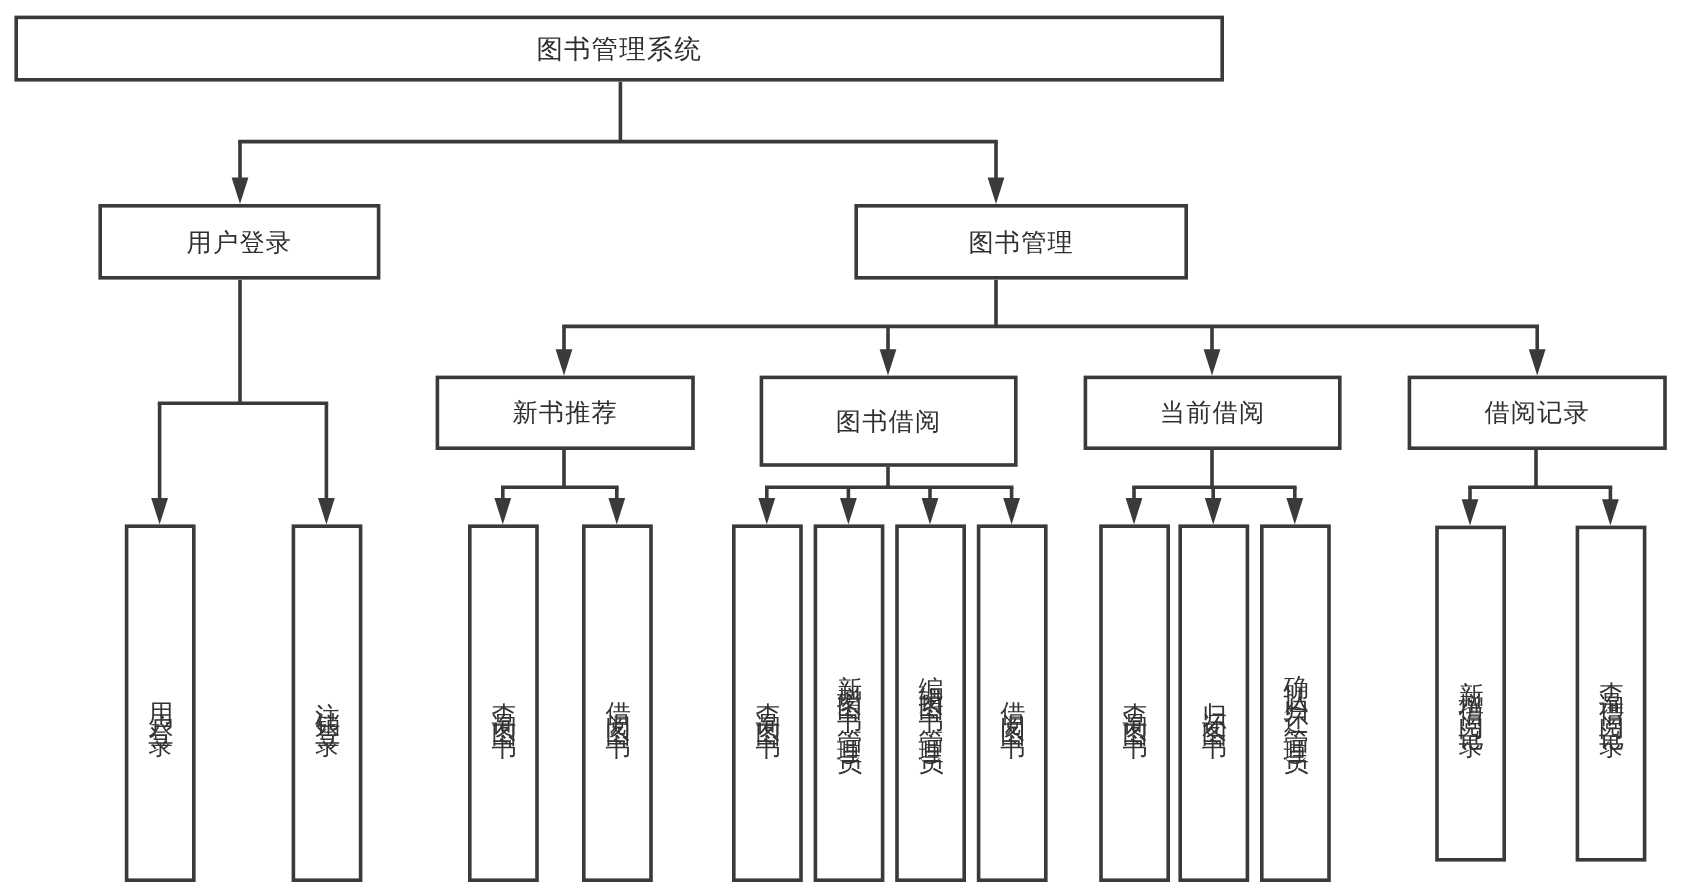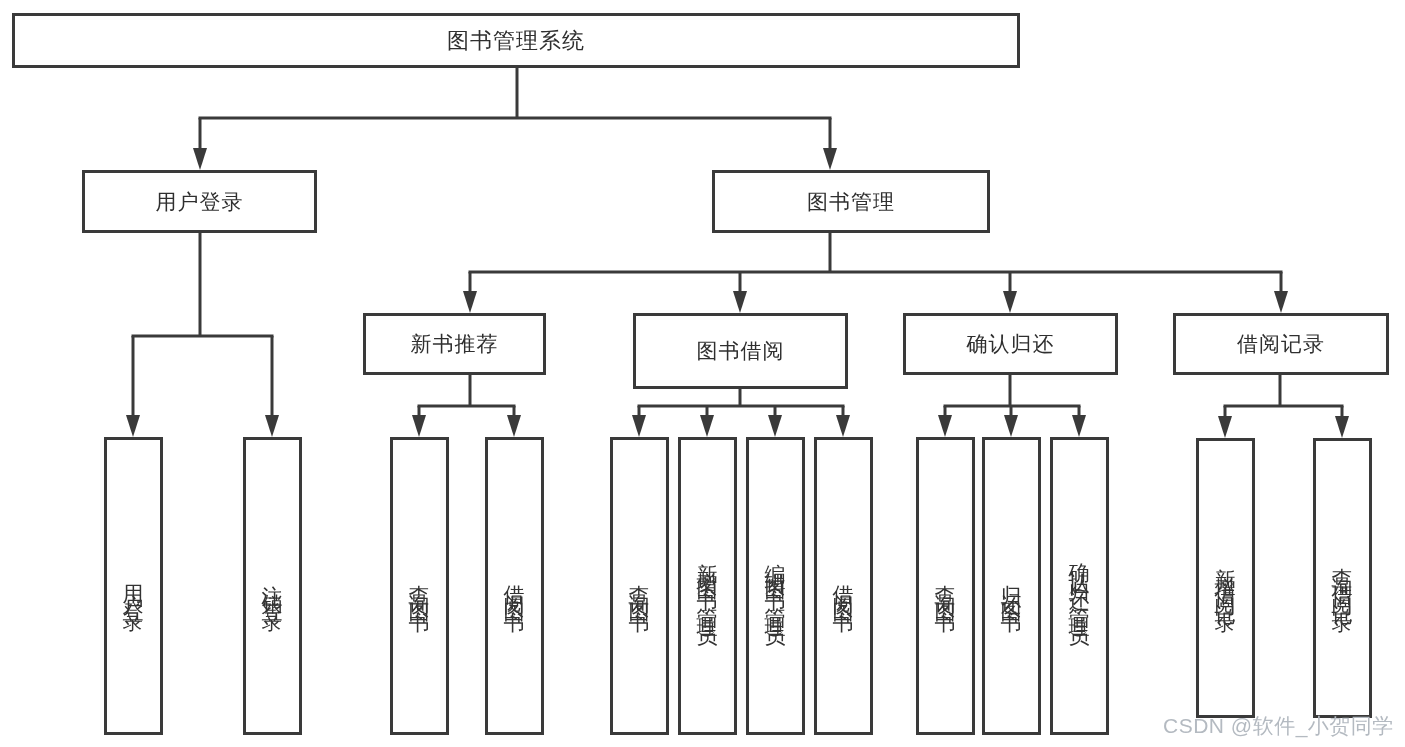--- a/index.html
+++ b/index.html
@@ -105,28 +105,28 @@
     <span>图书管理系统</span>
   </div>
 
   <div class="node hnode" style="left:82px;top:170px;width:235px;height:63px;">
     <span>用户登录</span>
   </div>
   <div class="node hnode" style="left:712px;top:170px;width:278px;height:63px;">
     <span>图书管理</span>
   </div>
 
-  <div class="node hnode" style="left:363px;top:313px;width:183px;height:62px;">
+  <div class="node hnode" style="left:363px;top:313px;width:216px;height:62px;">
     <span>新书推荐</span>
   </div>
   <div class="node hnode" style="left:633px;top:313px;width:215px;height:76px;">
     <span>图书借阅</span>
   </div>
   <div class="node hnode" style="left:903px;top:313px;width:215px;height:62px;">
-    <span>确认归还</span>
+    <span>当前借阅</span>
   </div>
   <div class="node hnode" style="left:1173px;top:313px;width:216px;height:62px;">
     <span>借阅记录</span>
   </div>
 
   <div class="node vnode" style="left:104px;top:437px;">
     <span>用户登录</span>
   </div>
   <div class="node vnode" style="left:243px;top:437px;">
     <span>注销登录</span>
@@ -162,14 +162,13 @@
     <span>确认归还（管理员）</span>
   </div>
 
   <div class="node vnode vshort" style="left:1196px;top:438px;">
     <span>新增借阅记录</span>
   </div>
   <div class="node vnode vshort" style="left:1313px;top:438px;">
     <span>查询借阅记录</span>
   </div>
 
-  <div id="watermark">CSDN @软件_小贺同学</div>
 </div>
 
 </body></html>

